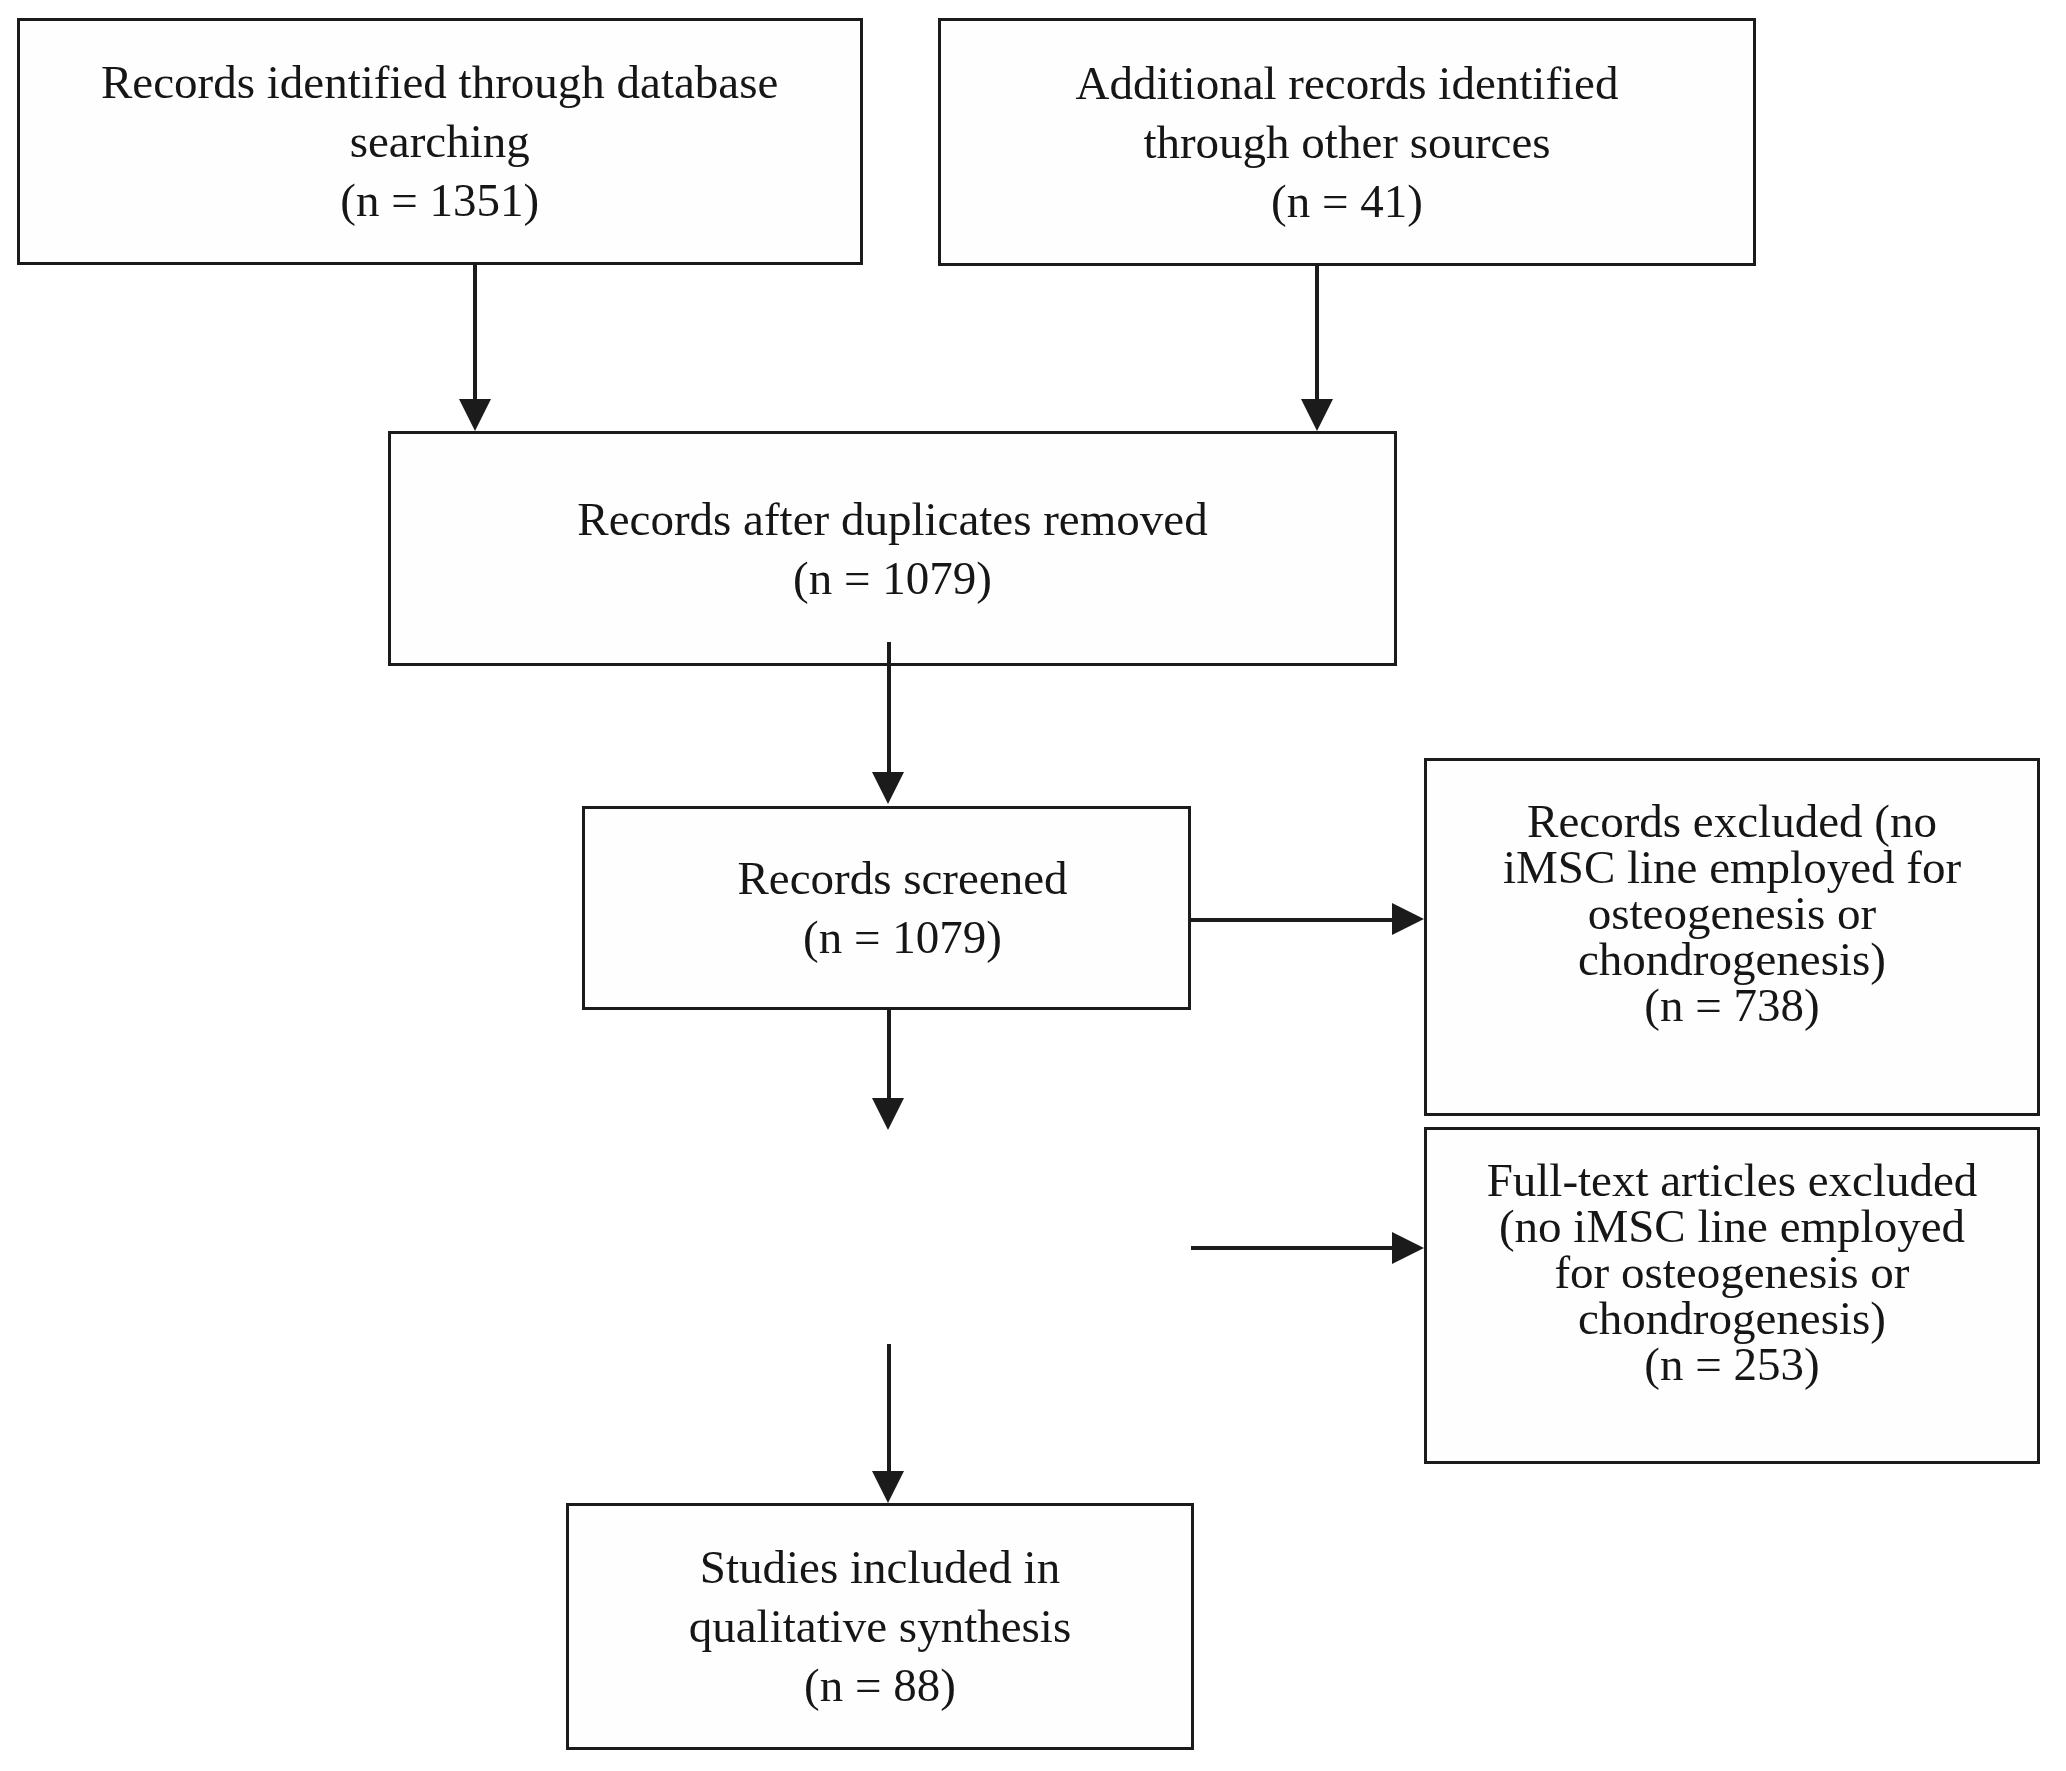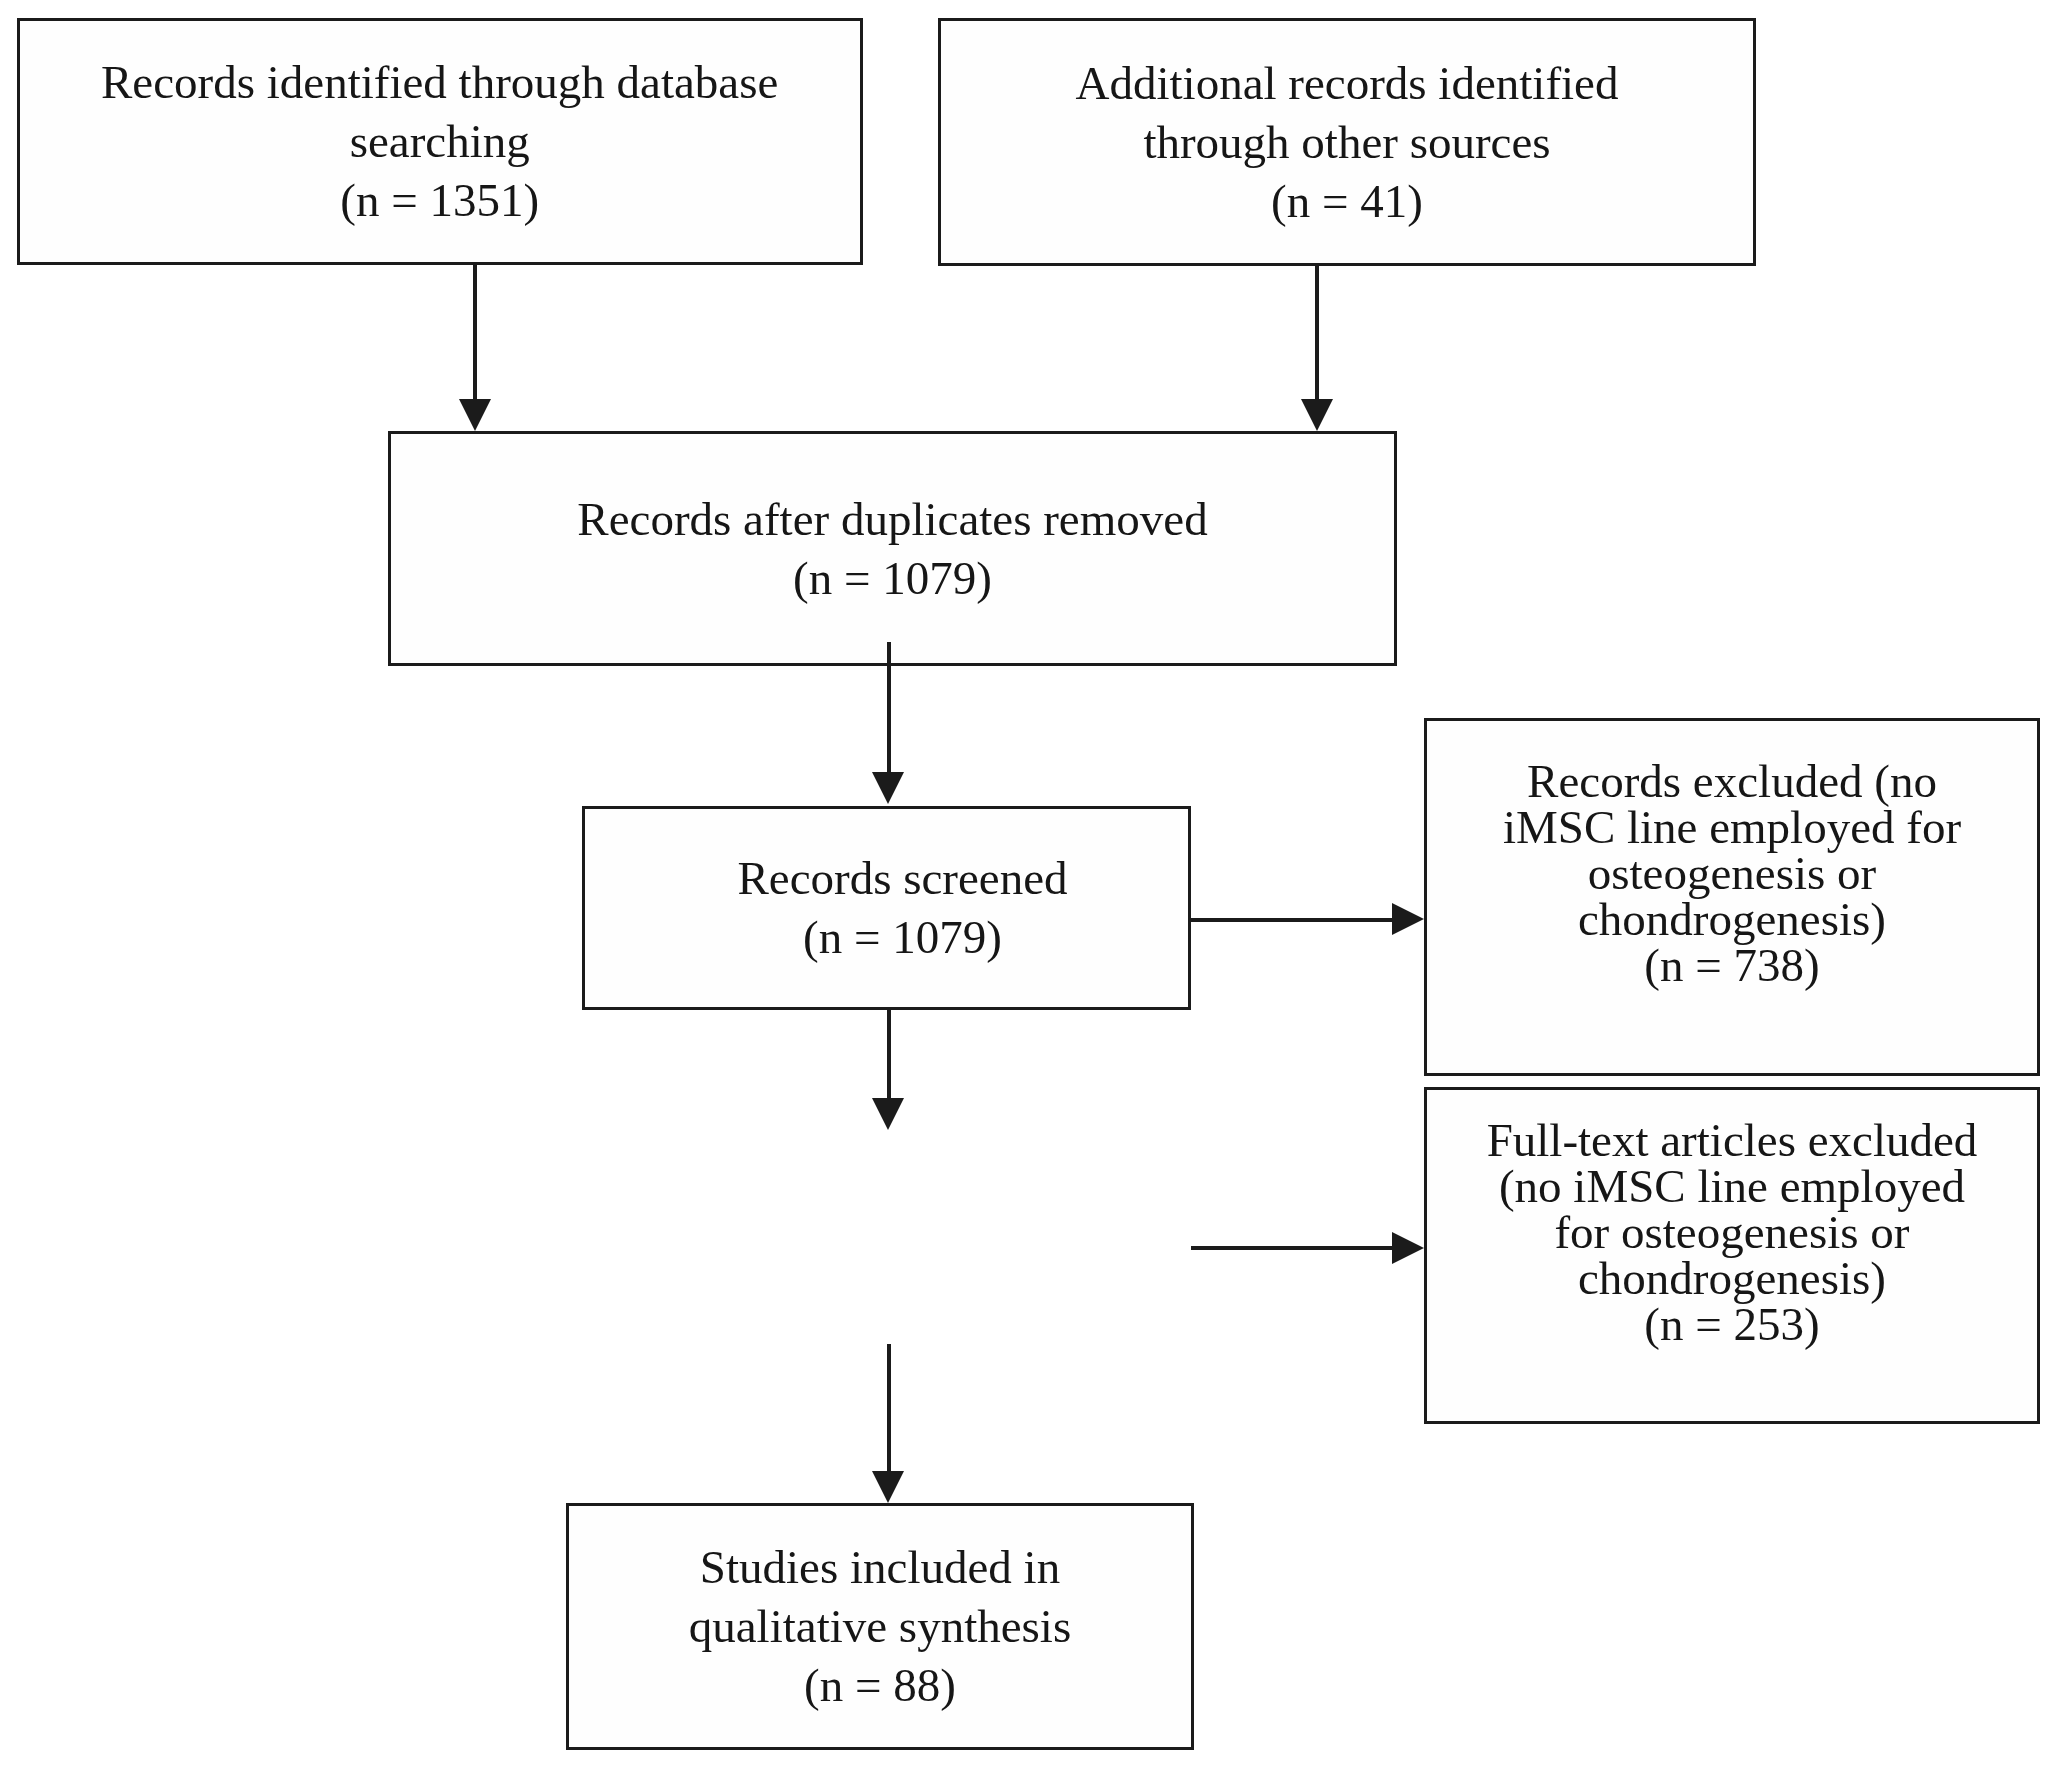--- a/index.html
+++ b/index.html
@@ -28,20 +28,21 @@
   .box .txt {
     white-space: pre-line;
     font-size: 47px;
     line-height: 59px;
   }
   .box.tight .txt {
     line-height: 46px;
   }
   .box.tight {
     padding-bottom: 48px;
+    margin-top: 40px;
   }
   .vline {
     position: absolute;
     width: 3.6px;
     background: #1b1b1b;
   }
   .hline {
     position: absolute;
     height: 3.6px;
     background: #1b1b1b;

